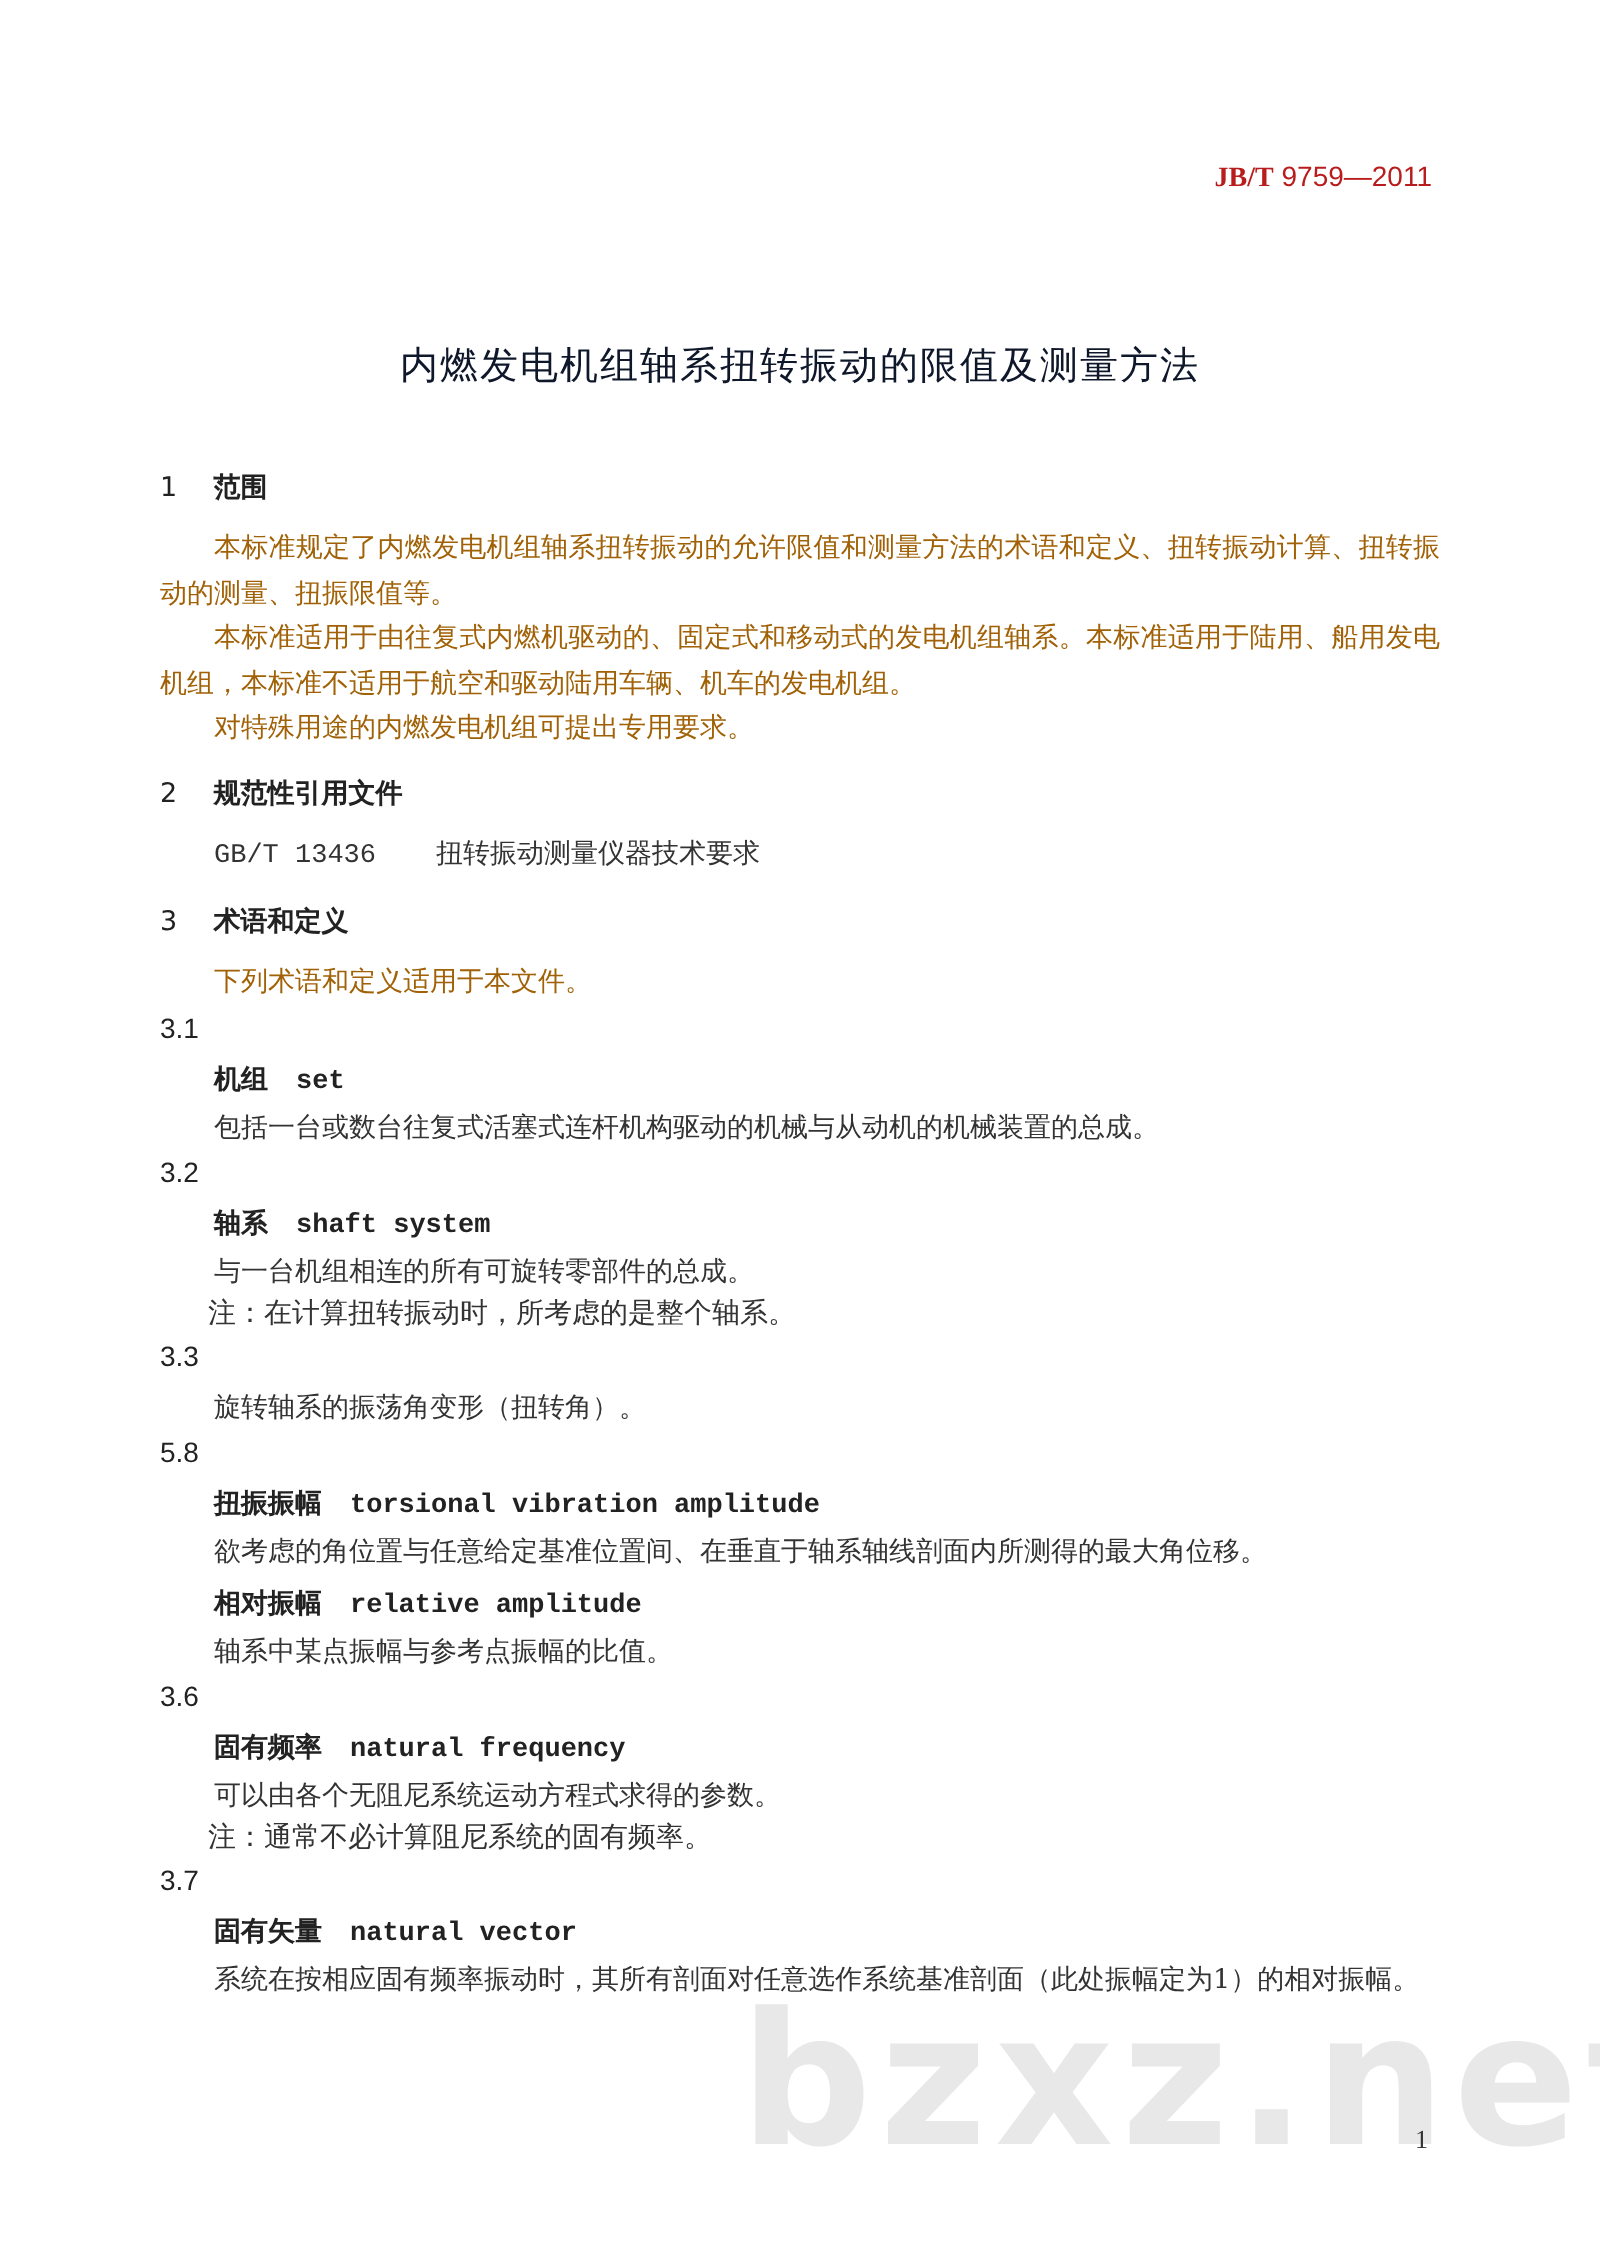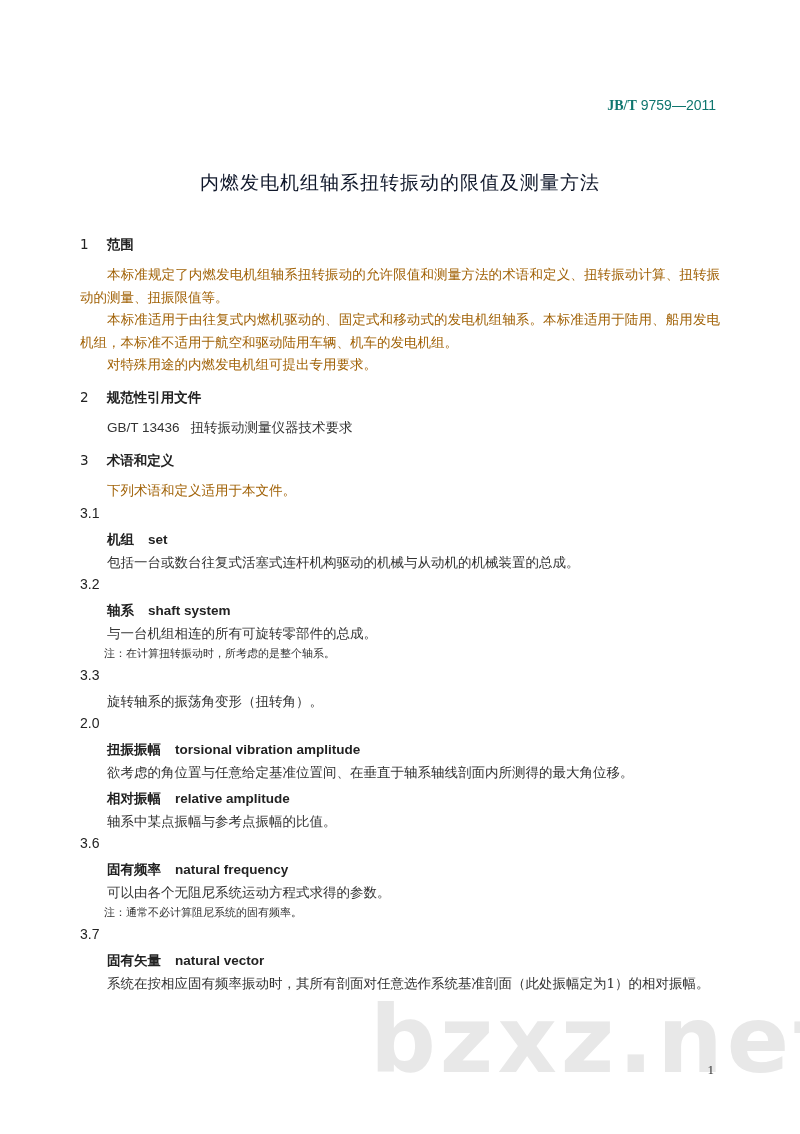--- a/index.html
+++ b/index.html
@@ -1,32 +1,32 @@
 <!DOCTYPE html>
 <html><head>
   <meta charset="utf-8">
   <style>
     html, body { margin: 0; padding: 0; background: #ffffff; }
     body { width: 800px; height: 1134px; position: relative; overflow: hidden; color: #222; font-family: "DejaVu Serif", "Liberation Serif", serif; }
     .page { position: absolute; left: 0; top: 0; width: 800px; height: 1134px; background: #fff; }
-    .std-code { position: absolute; right: 84px; top: 97px; font-family: "Liberation Sans", "DejaVu Sans", sans-serif; font-size: 14px; color: #0f766e; }
+    .std-code { position: absolute; right: 84px; top: 80px; font-family: "Liberation Sans", "DejaVu Sans", sans-serif; font-size: 14px; color: #b91c1c; }
     .std-code b { font-family: "Liberation Serif", serif; font-weight: bold; }
     .doc-title { position: absolute; left: 0; width: 800px; top: 170px; text-align: center; font-family: "DejaVu Sans", "Liberation Sans", sans-serif; font-size: 19px; color: #0f172a; letter-spacing: 1px; }
     .content { position: absolute; left: 80px; width: 640px; top: 233px; }
     .h1 { font-family: "DejaVu Sans", "Liberation Sans", sans-serif; font-size: 13.5px; font-weight: bold; height: 22px; line-height: 22px; margin-bottom: 8px; color: #222; }
     .h1 .num { display: inline-block; width: 22px; font-weight: normal; }
     .p { font-size: 13.5px; line-height: 22.5px; text-indent: 27px; text-align: justify; color: #a16207; }
     .ref { font-size: 13.5px; line-height: 22.5px; padding-left: 27px; color: #333; margin-bottom: 10px; }
-    .ref .code { font-family: Liberation Sans, sans-serif; display: inline-block; margin-right: 11px; text-align: center; }
+    .ref .code { font-family: Liberation Mono, monospace; display: inline-block; margin-right: 30px; text-align: center; }
     .sub { font-family: Liberation Sans, sans-serif; font-size: 14px; line-height: 22px; color: #222; height: 22px; }
     .term { font-size: 13.5px; line-height: 22px; padding-left: 27px; font-weight: bold; color: #222; }
-    .term .en { font-family: Liberation Sans, sans-serif; margin-left: 14px; }
+    .term .en { font-family: Liberation Mono, monospace; margin-left: 14px; }
     .def { font-size: 13.5px; line-height: 22px; padding-left: 27px; color: #333; }
     .def-indent { font-size: 13.5px; line-height: 22px; text-indent: 27px; color: #333; text-align: justify; }
-    .note { font-size: 11px; line-height: 20px; padding-left: 24px; color: #333; }
+    .note { font-size: 14px; line-height: 20px; padding-left: 24px; color: #333; }
     .gap-s { height: 4px; }
     .gap-m { height: 10px; }
     .watermark { position: absolute; left: 370px; top: 995px; font-family: "DejaVu Sans", sans-serif; font-weight: bold; font-size: 92px; color: #e8e8e8; letter-spacing: 4px; z-index: 0; line-height: 1; }
     .content { z-index: 1; }
     .page-num { position: absolute; right: 86px; top: 1062px; font-family: "Liberation Serif", serif; font-size: 13px; color: #333; }
   </style>
 </head>
 <body>
 
 <div class="page">
@@ -73,21 +73,21 @@
     <div class="sub">3.2</div>
     <div class="gap-s"></div>
     <div class="term"><span>轴系</span><span class="en">shaft system</span></div>
     <div class="def">与一台机组相连的所有可旋转零部件的总成。</div>
     <div class="note">注：在计算扭转振动时，所考虑的是整个轴系。</div>
 
     <div class="sub">3.3</div>
     <div class="gap-s"></div>
     <div class="def">旋转轴系的振荡角变形（扭转角）。</div>
 
-    <div class="sub">2.0</div>
+    <div class="sub">5.8</div>
     <div class="gap-s"></div>
     <div class="term"><span>扭振振幅</span><span class="en">torsional vibration amplitude</span></div>
     <div class="def">欲考虑的角位置与任意给定基准位置间、在垂直于轴系轴线剖面内所测得的最大角位移。</div>
 
     <div class="gap-s"></div>
     <div class="term"><span>相对振幅</span><span class="en">relative amplitude</span></div>
     <div class="def">轴系中某点振幅与参考点振幅的比值。</div>
 
     <div class="sub">3.6</div>
     <div class="gap-s"></div>

